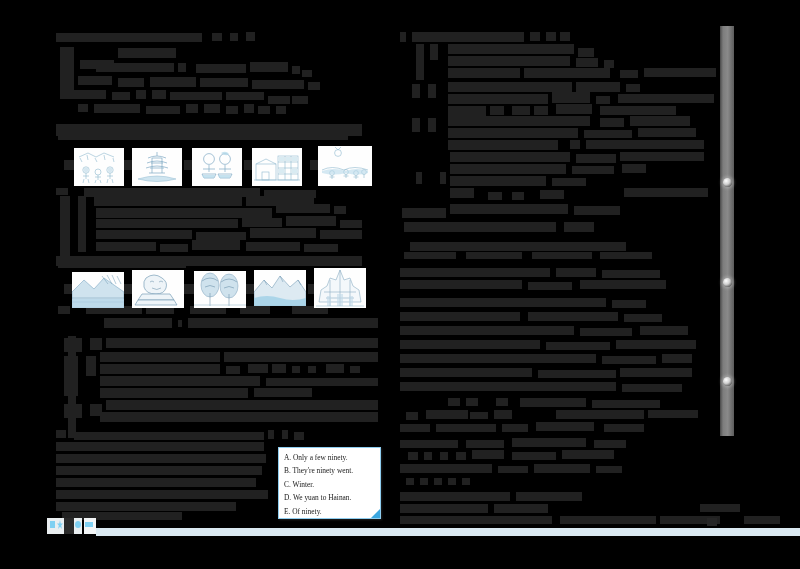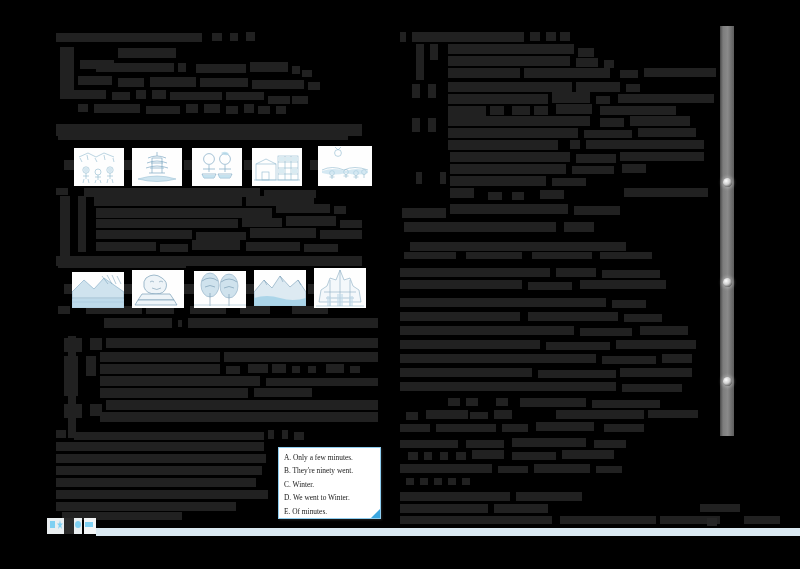--- a/index.html
+++ b/index.html
@@ -536,25 +536,25 @@
           <rect x="23" y="26" width="6" height="12"></rect>
           <rect x="13" y="28" width="4" height="10"></rect>
           <rect x="35" y="28" width="4" height="10"></rect>
         </g>
         <path d="M2 38 h48" stroke="#9fc0d2" stroke-width=".6" fill="none"></path>
       </svg>
     </div>
   </div>
 
   <div class="answer-box">
-    <div class="opt">A. Only a few minutes.</div>
+    <div class="opt">A. Only a few ninety.</div>
     <div class="opt">B. They're ninety went.</div>
     <div class="opt">C. Winter.</div>
-    <div class="opt">D. We went to Winter.</div>
-    <div class="opt">E. Of minutes.</div>
+    <div class="opt">D. We yuan to Hainan.</div>
+    <div class="opt">E. Of ninety.</div>
     <div class="fold"></div>
   </div>
 
   <div class="binding"></div>
   <div class="ring" style="top:178px;"></div>
   <div class="ring" style="top:278px;"></div>
   <div class="ring" style="top:377px;"></div>
 
   <div class="footer-band"></div>
   <div class="footer-mark fm1"></div>

